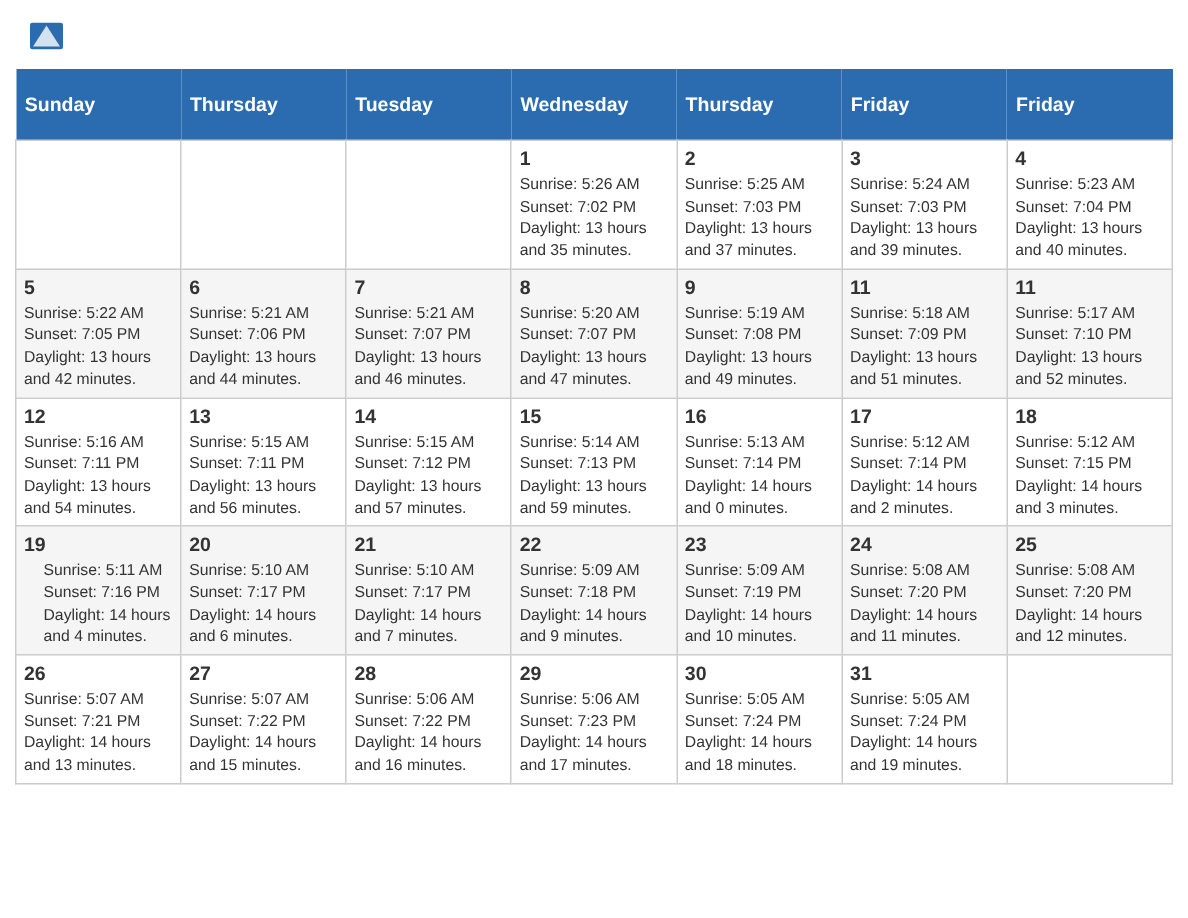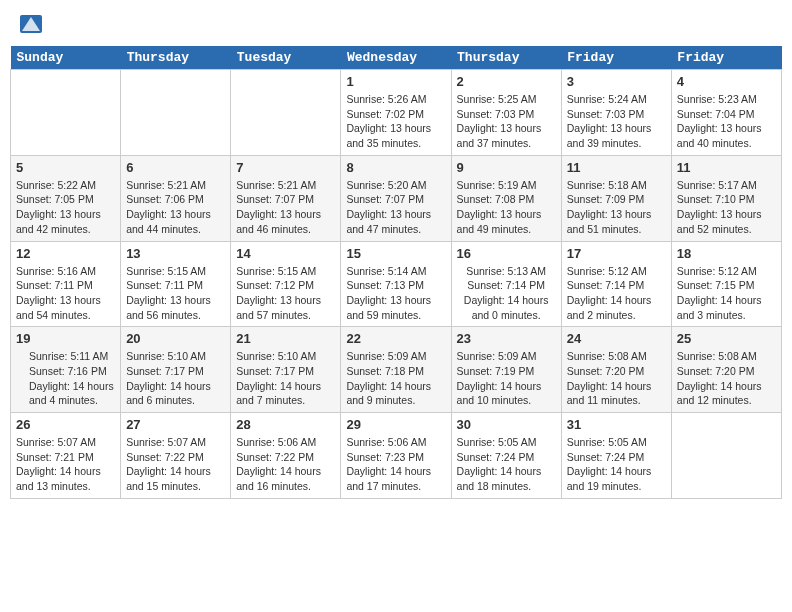--- a/index.html
+++ b/index.html
@@ -36,24 +36,23 @@
     }
     .calendar-table {
       width: 100%;
       border-collapse: collapse;
       font-size: 11px;
     }
     .calendar-table th {
       background-color: #2b6cb0;
       color: white;
       text-align: left;
-      padding: 4px 6px;
+      padding: 16px 6px;
       font-size: 13px;
       font-weight: bold;
-      font-family: Liberation Mono, monospace;
     }
     .calendar-table td {
       border: 1px solid #ccc;
       vertical-align: top;
       padding: 4px 5px;
       width: calc(100% / 7);
       height: 80px;
       background: #fff;
     }
     .calendar-table tr:nth-child(even) td {
@@ -200,21 +199,21 @@
 Daylight: 13 hours and 57 minutes.</div>
         </td>
         <td>
           <div class="day-number">15</div>
           <div class="day-info" style="white-space: pre-line;">Sunrise: 5:14 AM
 Sunset: 7:13 PM
 Daylight: 13 hours and 59 minutes.</div>
         </td>
         <td>
           <div class="day-number">16</div>
-          <div class="day-info" style="white-space: pre-line; text-align: center;">Sunrise: 5:13 AM
+          <div class="day-info" style="white-space: pre-line;">Sunrise: 5:13 AM
 Sunset: 7:14 PM
 Daylight: 14 hours and 0 minutes.</div>
         </td>
         <td>
           <div class="day-number">17</div>
           <div class="day-info" style="white-space: pre-line;">Sunrise: 5:12 AM
 Sunset: 7:14 PM
 Daylight: 14 hours and 2 minutes.</div>
         </td>
         <td>

